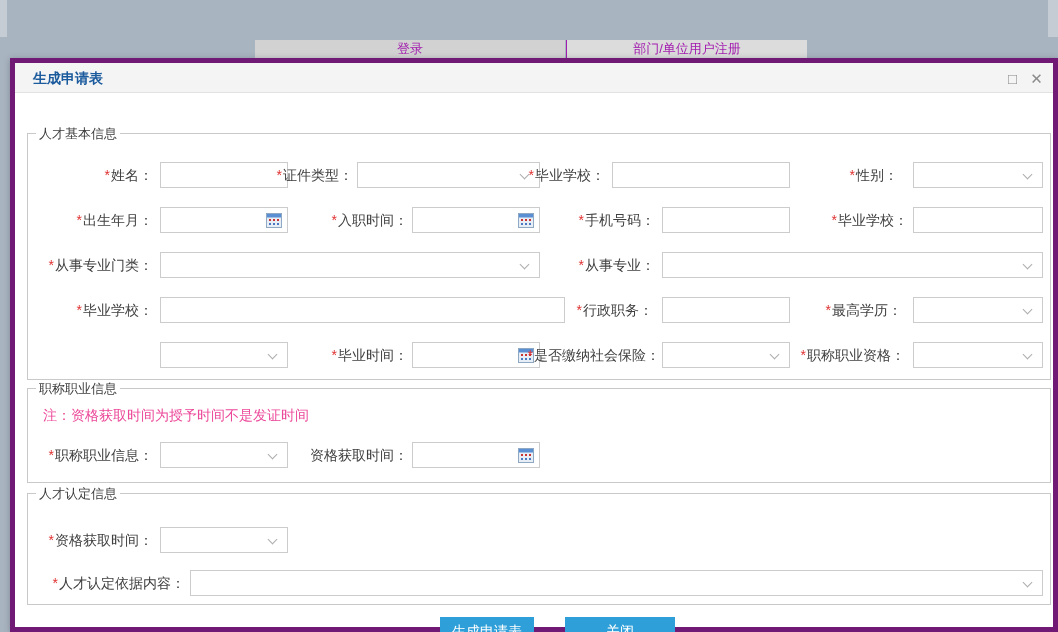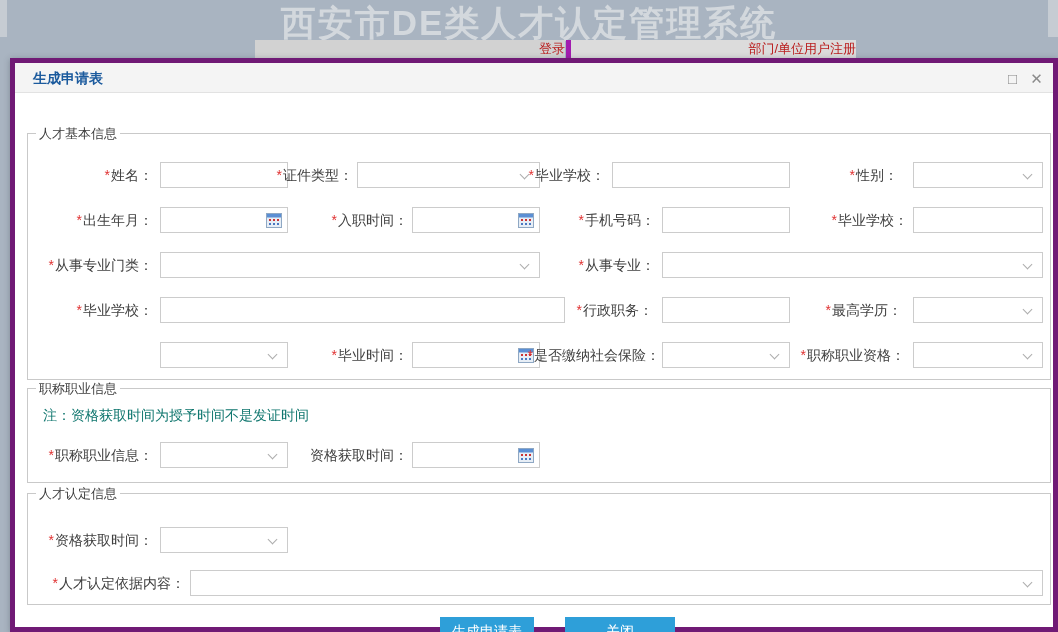--- a/index.html
+++ b/index.html
@@ -1,49 +1,48 @@
 <!DOCTYPE html>
 <html><head>
 <meta charset="utf-8">
 <style>
   *{margin:0;padding:0;box-sizing:border-box}
   html,body{background:#8d99a6}
   body{font-family:"Liberation Sans","DejaVu Sans",sans-serif}
   .page{position:relative;width:1058px;height:632px;background:#a9b4c1;overflow:hidden}
   .corner-strip{position:absolute;background:#c6ccd3}
   .app-title{position:absolute;left:0;top:0;width:100%;text-align:center;font-size:35px;font-weight:bold;color:#d3d8dd;letter-spacing:2px;white-space:nowrap}
-  .tab{position:absolute;top:40px;height:18px;line-height:18px;text-align:right;font-size:13px;color:#b91c1c;cursor:pointer}
+  .tab{position:absolute;top:40px;height:18px;line-height:18px;text-align:center;font-size:13px;color:#a21caf;cursor:pointer}
   .tab-login{left:255px;width:310px;background:#d2d2d2}
-  .tab-register{left:566px;width:290px;background:#dcdcdc;border-left:5px solid #a21caf}
+  .tab-register{left:566px;width:241px;background:#dcdcdc;border-left:1px solid #a21caf}
   .modal{position:absolute;left:10px;top:58px;width:1048px;height:574px;background:#fff;border:5px solid #701a75;box-shadow:0 1px 6px rgba(50,60,70,.35)}
   .modal-header{position:relative;height:30px;background:#f4f4f4;border-bottom:1px solid #e2e2e2}
   .modal-title{position:absolute;left:18px;top:0;line-height:30px;font-size:14px;font-weight:bold;color:#1b5a9d}
   .win-btns{position:absolute;right:8px;top:0;height:30px;display:flex;align-items:center;gap:7px}
   .win-btn{width:17px;height:17px;line-height:17px;text-align:center;font-size:15px;color:#8a8a8a;cursor:pointer}
   .modal-body{position:relative;width:100%;height:544px}
   .fs{position:absolute;border:1px solid #c9c9c9}
   .legend{position:absolute;top:-9px;left:8px;background:#fff;padding:0 3px;font-size:13px;color:#3c3c3c;line-height:17px;white-space:nowrap}
   .lbl{position:absolute;height:26px;line-height:26px;font-size:14px;color:#404040;text-align:right;white-space:nowrap}
   .req{font-style:normal;color:#e03131;margin-right:1px}
   .txt{position:absolute;height:26px;border:1px solid #ccc;background:#fff;font-size:13px;padding:0 5px;outline:none}
   .sel{position:absolute;height:26px;border:1px solid #ccc;background:#fff;cursor:pointer}
   .chev{position:absolute;right:11px;top:8px;width:7px;height:7px;border-right:1px solid #adadad;border-bottom:1px solid #adadad;transform:rotate(45deg)}
   .datef{position:absolute;height:26px;border:1px solid #ccc;background:#fff}
   .cal{position:absolute;right:5px;top:5px;width:16px;height:15px;cursor:pointer;line-height:0}
-  .note{position:absolute;font-size:14px;color:#0f766e;white-space:nowrap}
+  .note{position:absolute;font-size:14px;color:#ec4899;white-space:nowrap}
   .btn{position:absolute;height:30px;border:none;background:#2e9fd9;color:#fff;font-size:14px;text-align:center;cursor:pointer;font-family:inherit}
 </style>
 </head>
 <body>
 
 <div class="page">
   <div class="corner-strip" style="left:0;top:0;width:7px;height:37px"></div>
   <div class="corner-strip" style="left:1048px;top:0;width:10px;height:37px"></div>
 
-  <div class="app-title">西安市DE类人才认定管理系统</div>
   <div class="tab tab-login">登录</div>
   <div class="tab tab-register">部门/单位用户注册</div>
 
   <div class="modal">
     <div class="modal-header">
       <span class="modal-title">生成申请表</span>
       <span class="win-btns">
         <span class="win-btn">□</span>
         <span class="win-btn">✕</span>
       </span>

